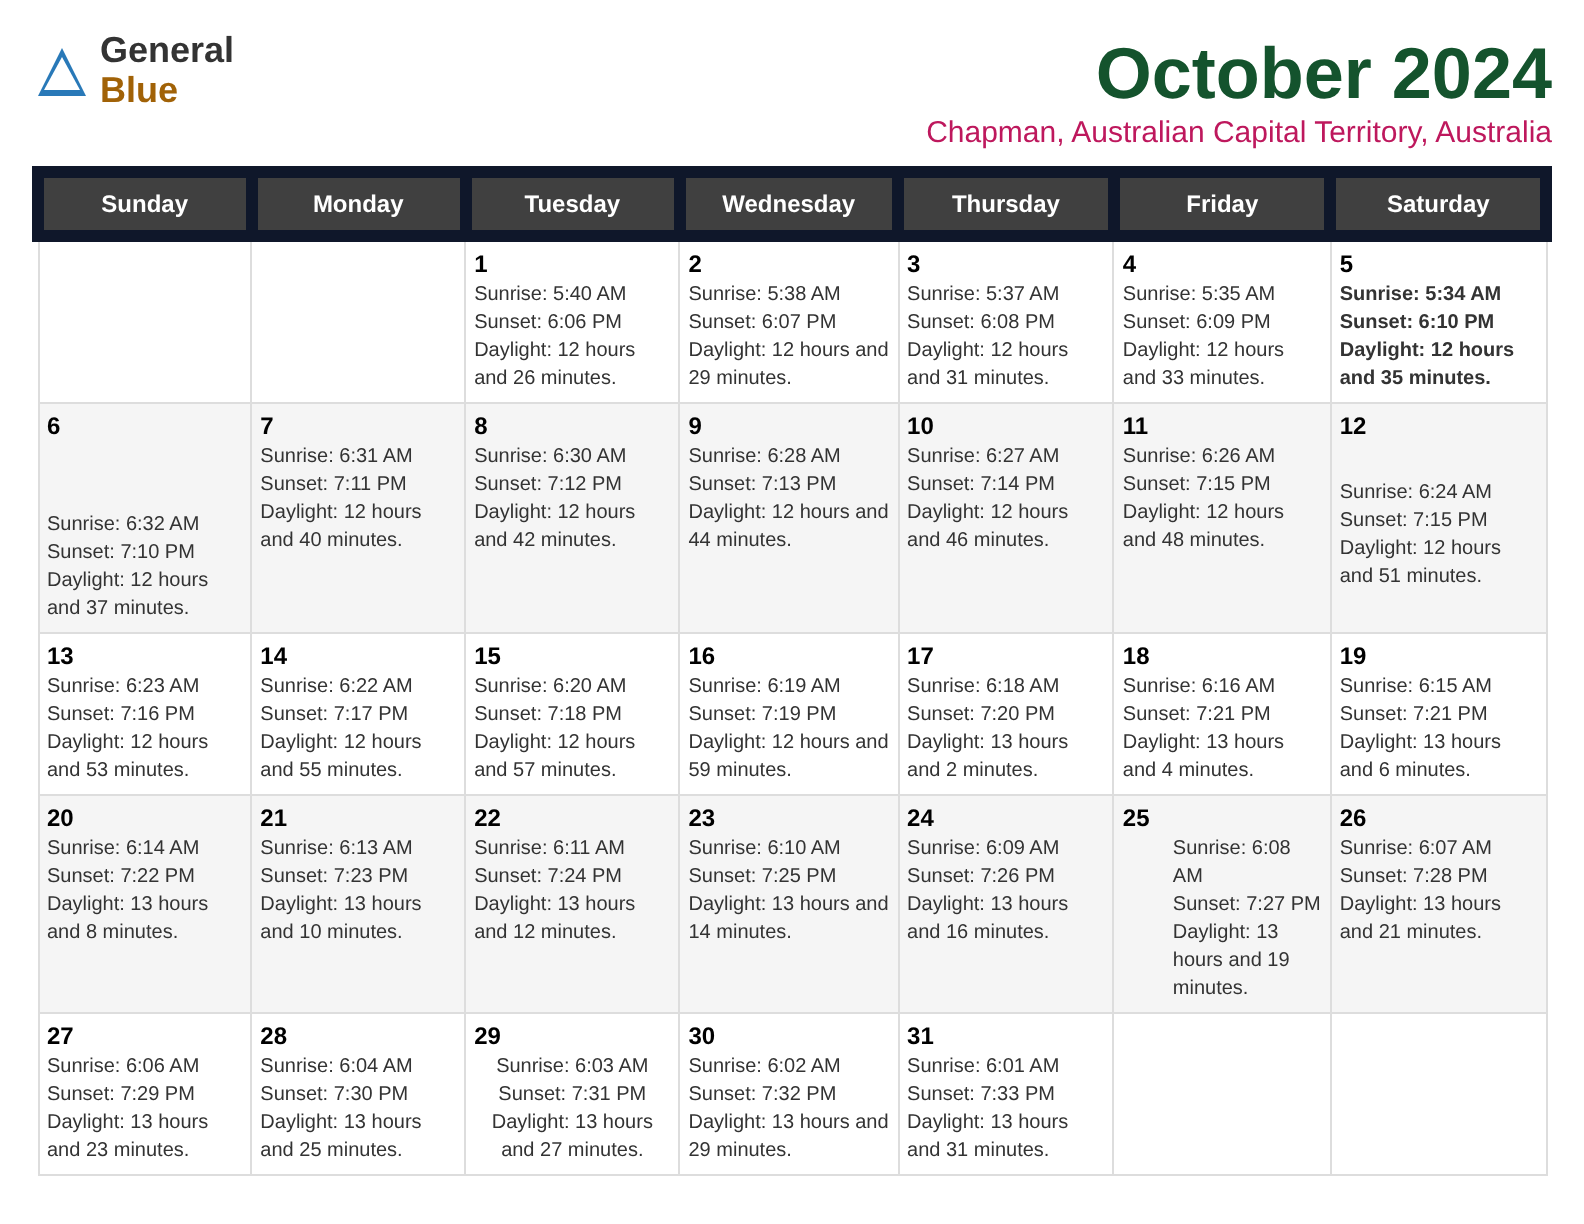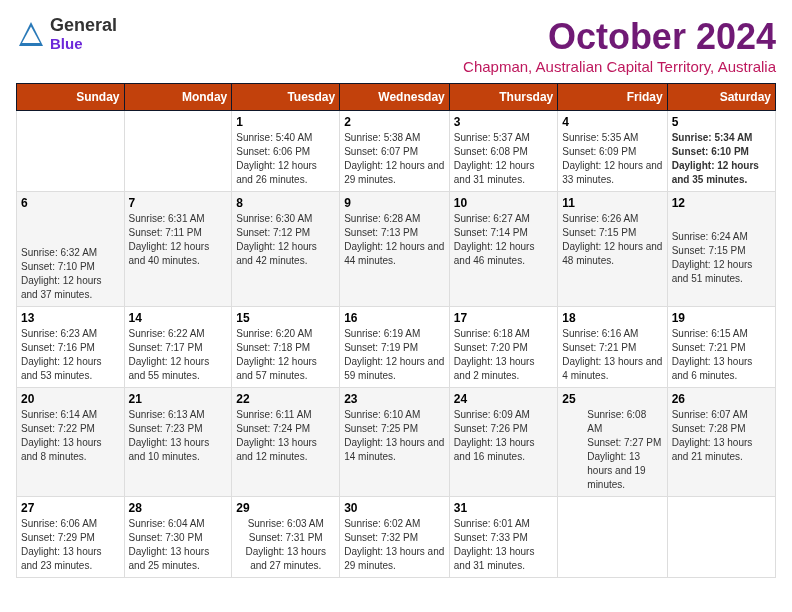--- a/index.html
+++ b/index.html
@@ -26,52 +26,52 @@
       display: flex;
       flex-direction: column;
       line-height: 1.1;
     }
     .logo-general {
       font-size: 18px;
       font-weight: bold;
       color: #333;
     }
     .logo-blue {
-      font-size: 15px;
+      font-size: 18px;
       font-weight: bold;
-      color: #6d28d9;
+      color: #a16207;
     }
     .logo-icon {
       width: 30px;
       height: 30px;
     }
     .title-section {
       text-align: right;
     }
     .month-title {
       font-size: 36px;
       font-weight: bold;
-      color: #701a75;
+      color: #14532d;
     }
     .location-title {
       font-size: 15px;
       color: #be185d;
     }
     .calendar-table {
       width: 100%;
       border-collapse: collapse;
       font-size: 11px;
     }
     .calendar-table th {
-      background-color: #c2410c;
+      background-color: #404040;
       color: #fff;
       padding: 6px 4px;
-      text-align: right;
+      text-align: center;
       font-size: 12px;
-      border: 1px solid #0f172a;
+      border: 6px solid #0f172a;
     }
     .calendar-table td {
       border: 1px solid #ddd;
       vertical-align: top;
       padding: 4px;
       width: 113px;
       min-height: 80px;
       background: #fff;
     }
     .calendar-table tr:nth-child(even) td {

